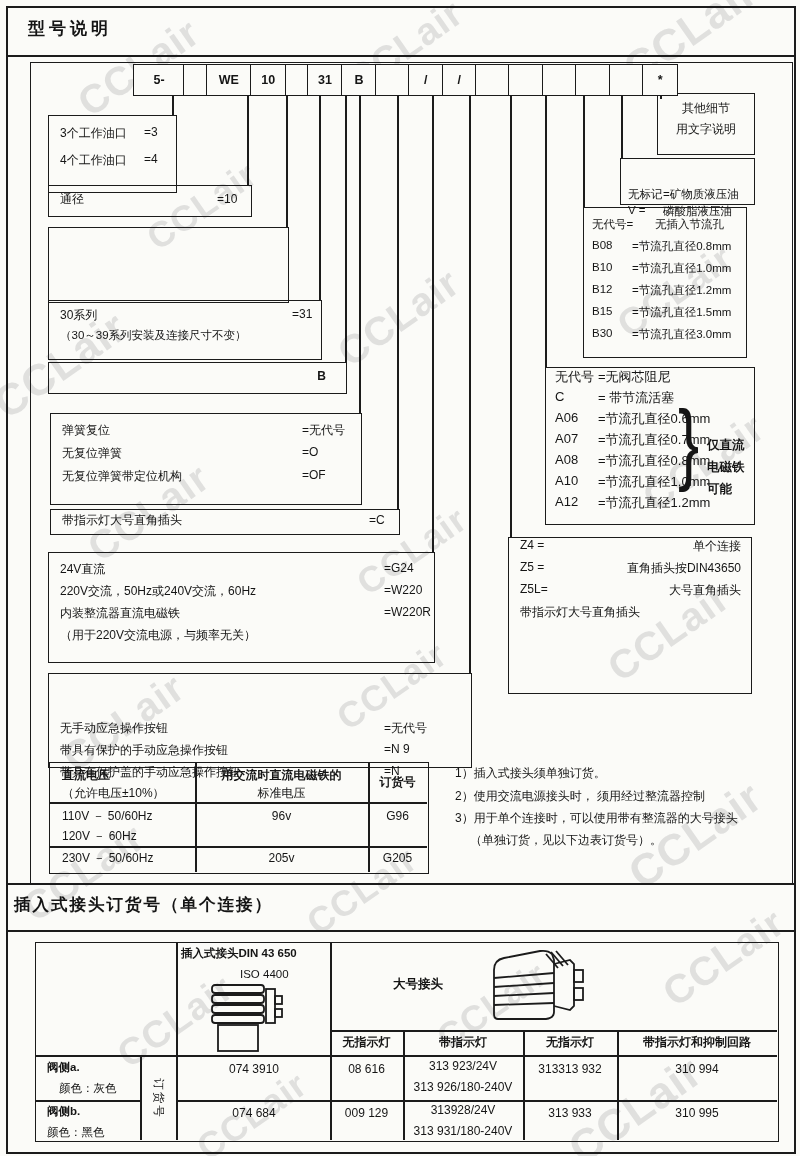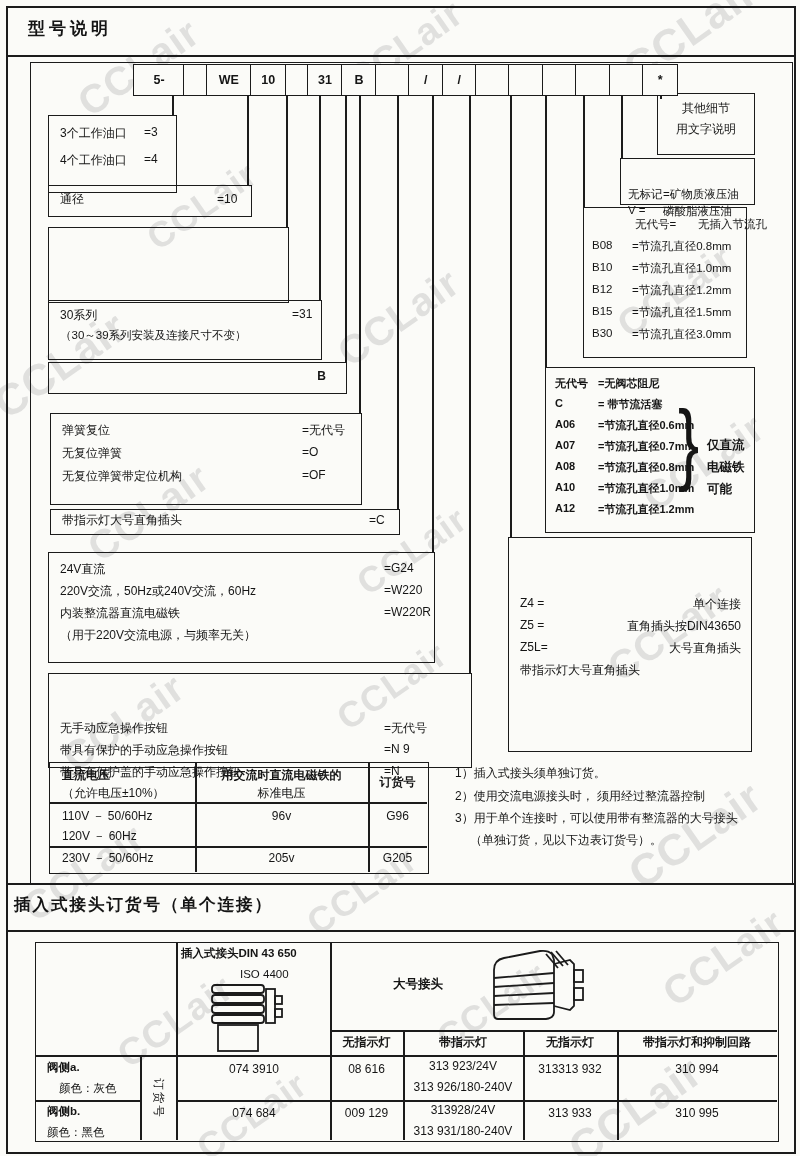--- a/index.html
+++ b/index.html
@@ -138,45 +138,45 @@
     <div class="row" style="height:21px;padding-left:0;">其他细节</div>
     <div class="row" style="height:21px;padding-left:0;">用文字说明</div>
   </div>
 
   <div class="box" style="left:620px;top:158px;width:133px;height:41px;--cx:42px;padding-top:4px;font-size:11.5px;">
     <div class="row" style="height:17px;padding-left:7px;margin-top:24px;"><span>无标记</span><span class="code">=矿物质液压油</span></div>
     <div class="row" style="height:17px;padding-left:7px;"><span>V  =</span><span class="code">磷酸脂液压油</span></div>
   </div>
 
   <div class="box" style="left:583px;top:207px;width:162px;height:140px;--cx:48px;padding-top:9px;font-size:11.5px;">
-    <div class="row" style="height:22px;padding-left:8px;margin-left:43px;"><span>无代号=</span><span class="code" style="left:71px;">无插入节流孔</span></div>
+    <div class="row" style="height:22px;padding-left:8px;"><span>无代号=</span><span class="code" style="left:71px;">无插入节流孔</span></div>
     <div class="row" style="height:22px;padding-left:8px;"><span>B08</span><span class="code">=节流孔直径0.8mm</span></div>
     <div class="row" style="height:22px;padding-left:8px;"><span>B10</span><span class="code">=节流孔直径1.0mm</span></div>
     <div class="row" style="height:22px;padding-left:8px;"><span>B12</span><span class="code">=节流孔直径1.2mm</span></div>
     <div class="row" style="height:22px;padding-left:8px;"><span>B15</span><span class="code">=节流孔直径1.5mm</span></div>
     <div class="row" style="height:22px;padding-left:8px;"><span>B30</span><span class="code">=节流孔直径3.0mm</span></div>
   </div>
 
-  <div class="box" style="left:545px;top:367px;width:208px;height:156px;--cx:52px;padding-top:8px;font-size:11px;font-weight:bold;">
+  <div class="box" style="left:545px;top:367px;width:208px;height:156px;--cx:52px;padding-top:0;font-size:13px;">
     <div class="row" style="height:21px;padding-left:9px;"><span>无代号</span><span class="code">=无阀芯阻尼</span></div>
     <div class="row" style="height:21px;padding-left:9px;"><span>C</span><span class="code">= 带节流活塞</span></div>
     <div class="row" style="height:21px;padding-left:9px;"><span>A06</span><span class="code">=节流孔直径0.6mm</span></div>
     <div class="row" style="height:21px;padding-left:9px;"><span>A07</span><span class="code">=节流孔直径0.7mm</span></div>
     <div class="row" style="height:21px;padding-left:9px;"><span>A08</span><span class="code">=节流孔直径0.8mm</span></div>
     <div class="row" style="height:21px;padding-left:9px;"><span>A10</span><span class="code">=节流孔直径1.0mm</span></div>
     <div class="row" style="height:21px;padding-left:9px;"><span>A12</span><span class="code">=节流孔直径1.2mm</span></div>
   </div>
   <div class="abs" style="left:678px;top:398px;font-size:88px;line-height:88px;transform:scale(.72,1.02);transform-origin:left top;z-index:1;">}</div>
   <div class="abs" style="left:707px;top:418px;font-size:12.5px;font-weight:600;line-height:22px;z-index:1;margin-top:16px;">
     <div>仅直流</div>
     <div>电磁铁</div>
     <div>可能</div>
   </div>
 
-  <div class="box" style="left:508px;top:537px;width:242px;height:155px;padding-top:58px;">
+  <div class="box" style="left:508px;top:537px;width:242px;height:155px;">
     <div class="row" style="height:22px;"><span>Z4 =</span><span class="val">单个连接</span></div>
     <div class="row" style="height:22px;"><span>Z5 =</span><span class="val">直角插头按DIN43650</span></div>
     <div class="row" style="height:22px;"><span>Z5L=</span><span class="val">大号直角插头</span></div>
     <div class="row" style="height:22px;">带指示灯大号直角插头</div>
   </div>
 
   <div class="frame" style="left:49px;top:762px;width:378px;height:110px;"></div>
   <div class="ln" style="left:195px;top:762px;width:1.6px;height:110px;"></div>
   <div class="ln" style="left:368px;top:762px;width:1.6px;height:110px;"></div>
   <div class="ln" style="left:49px;top:802px;width:378px;height:1.6px;"></div>

